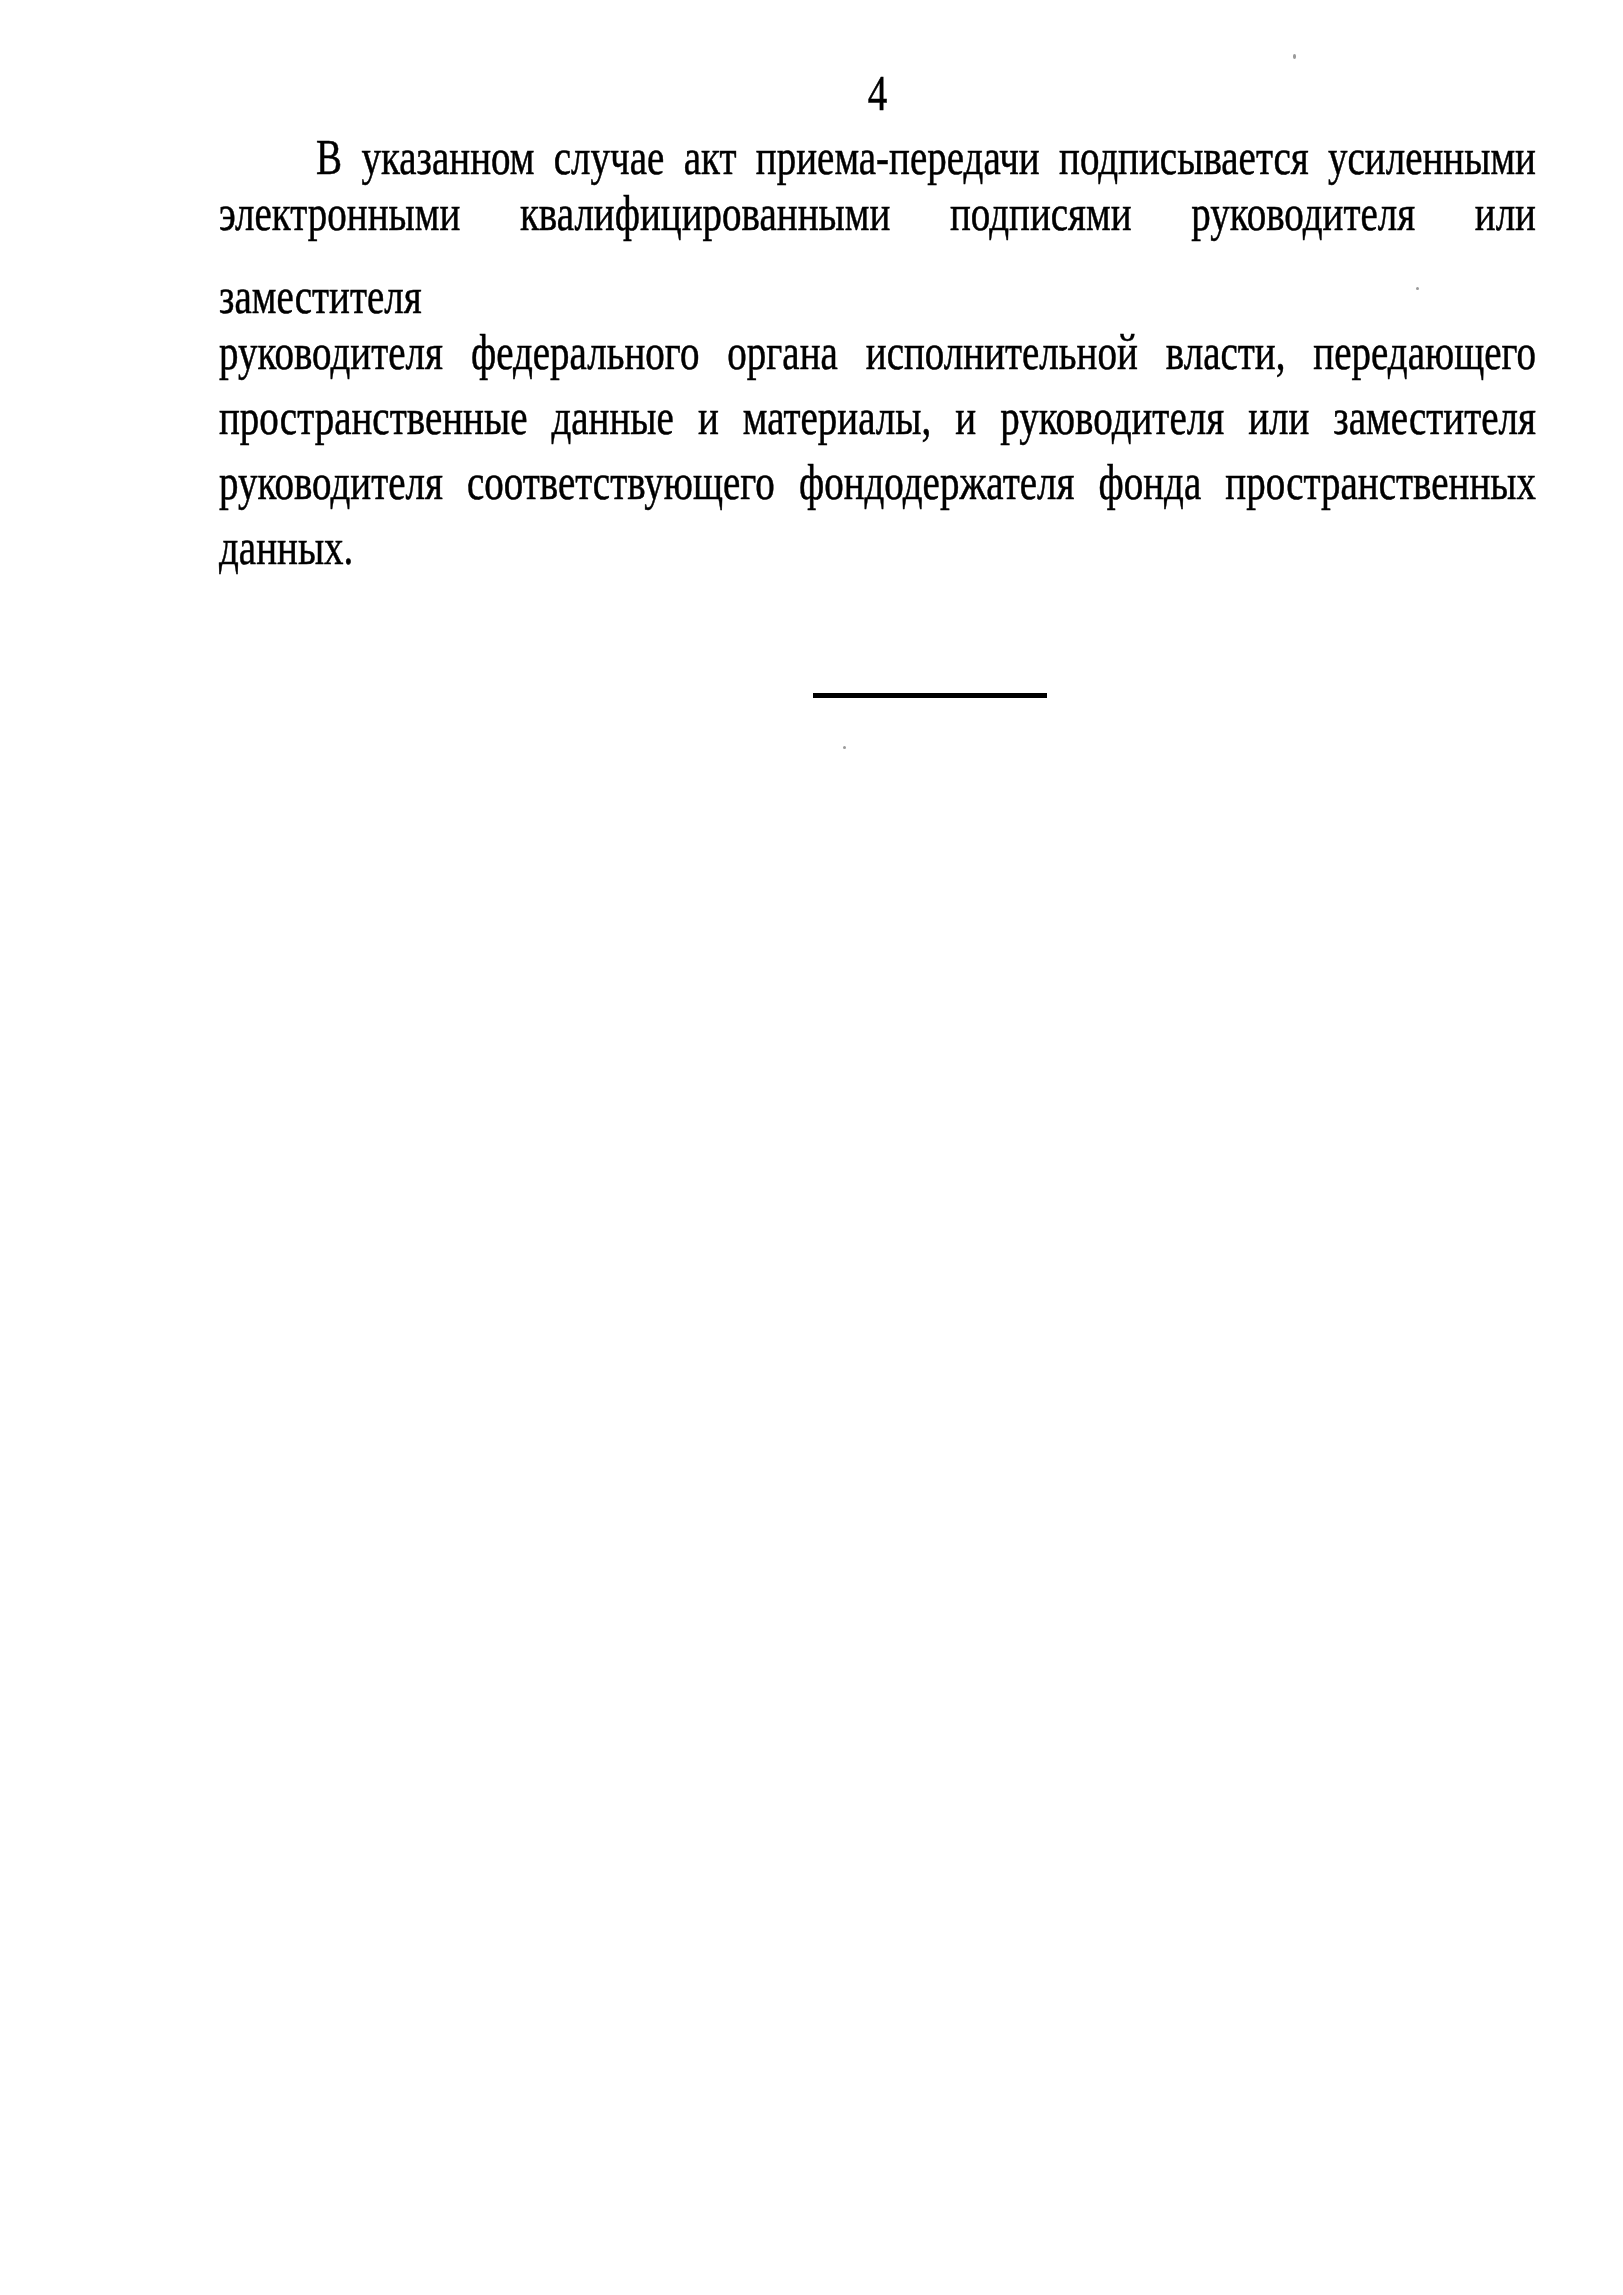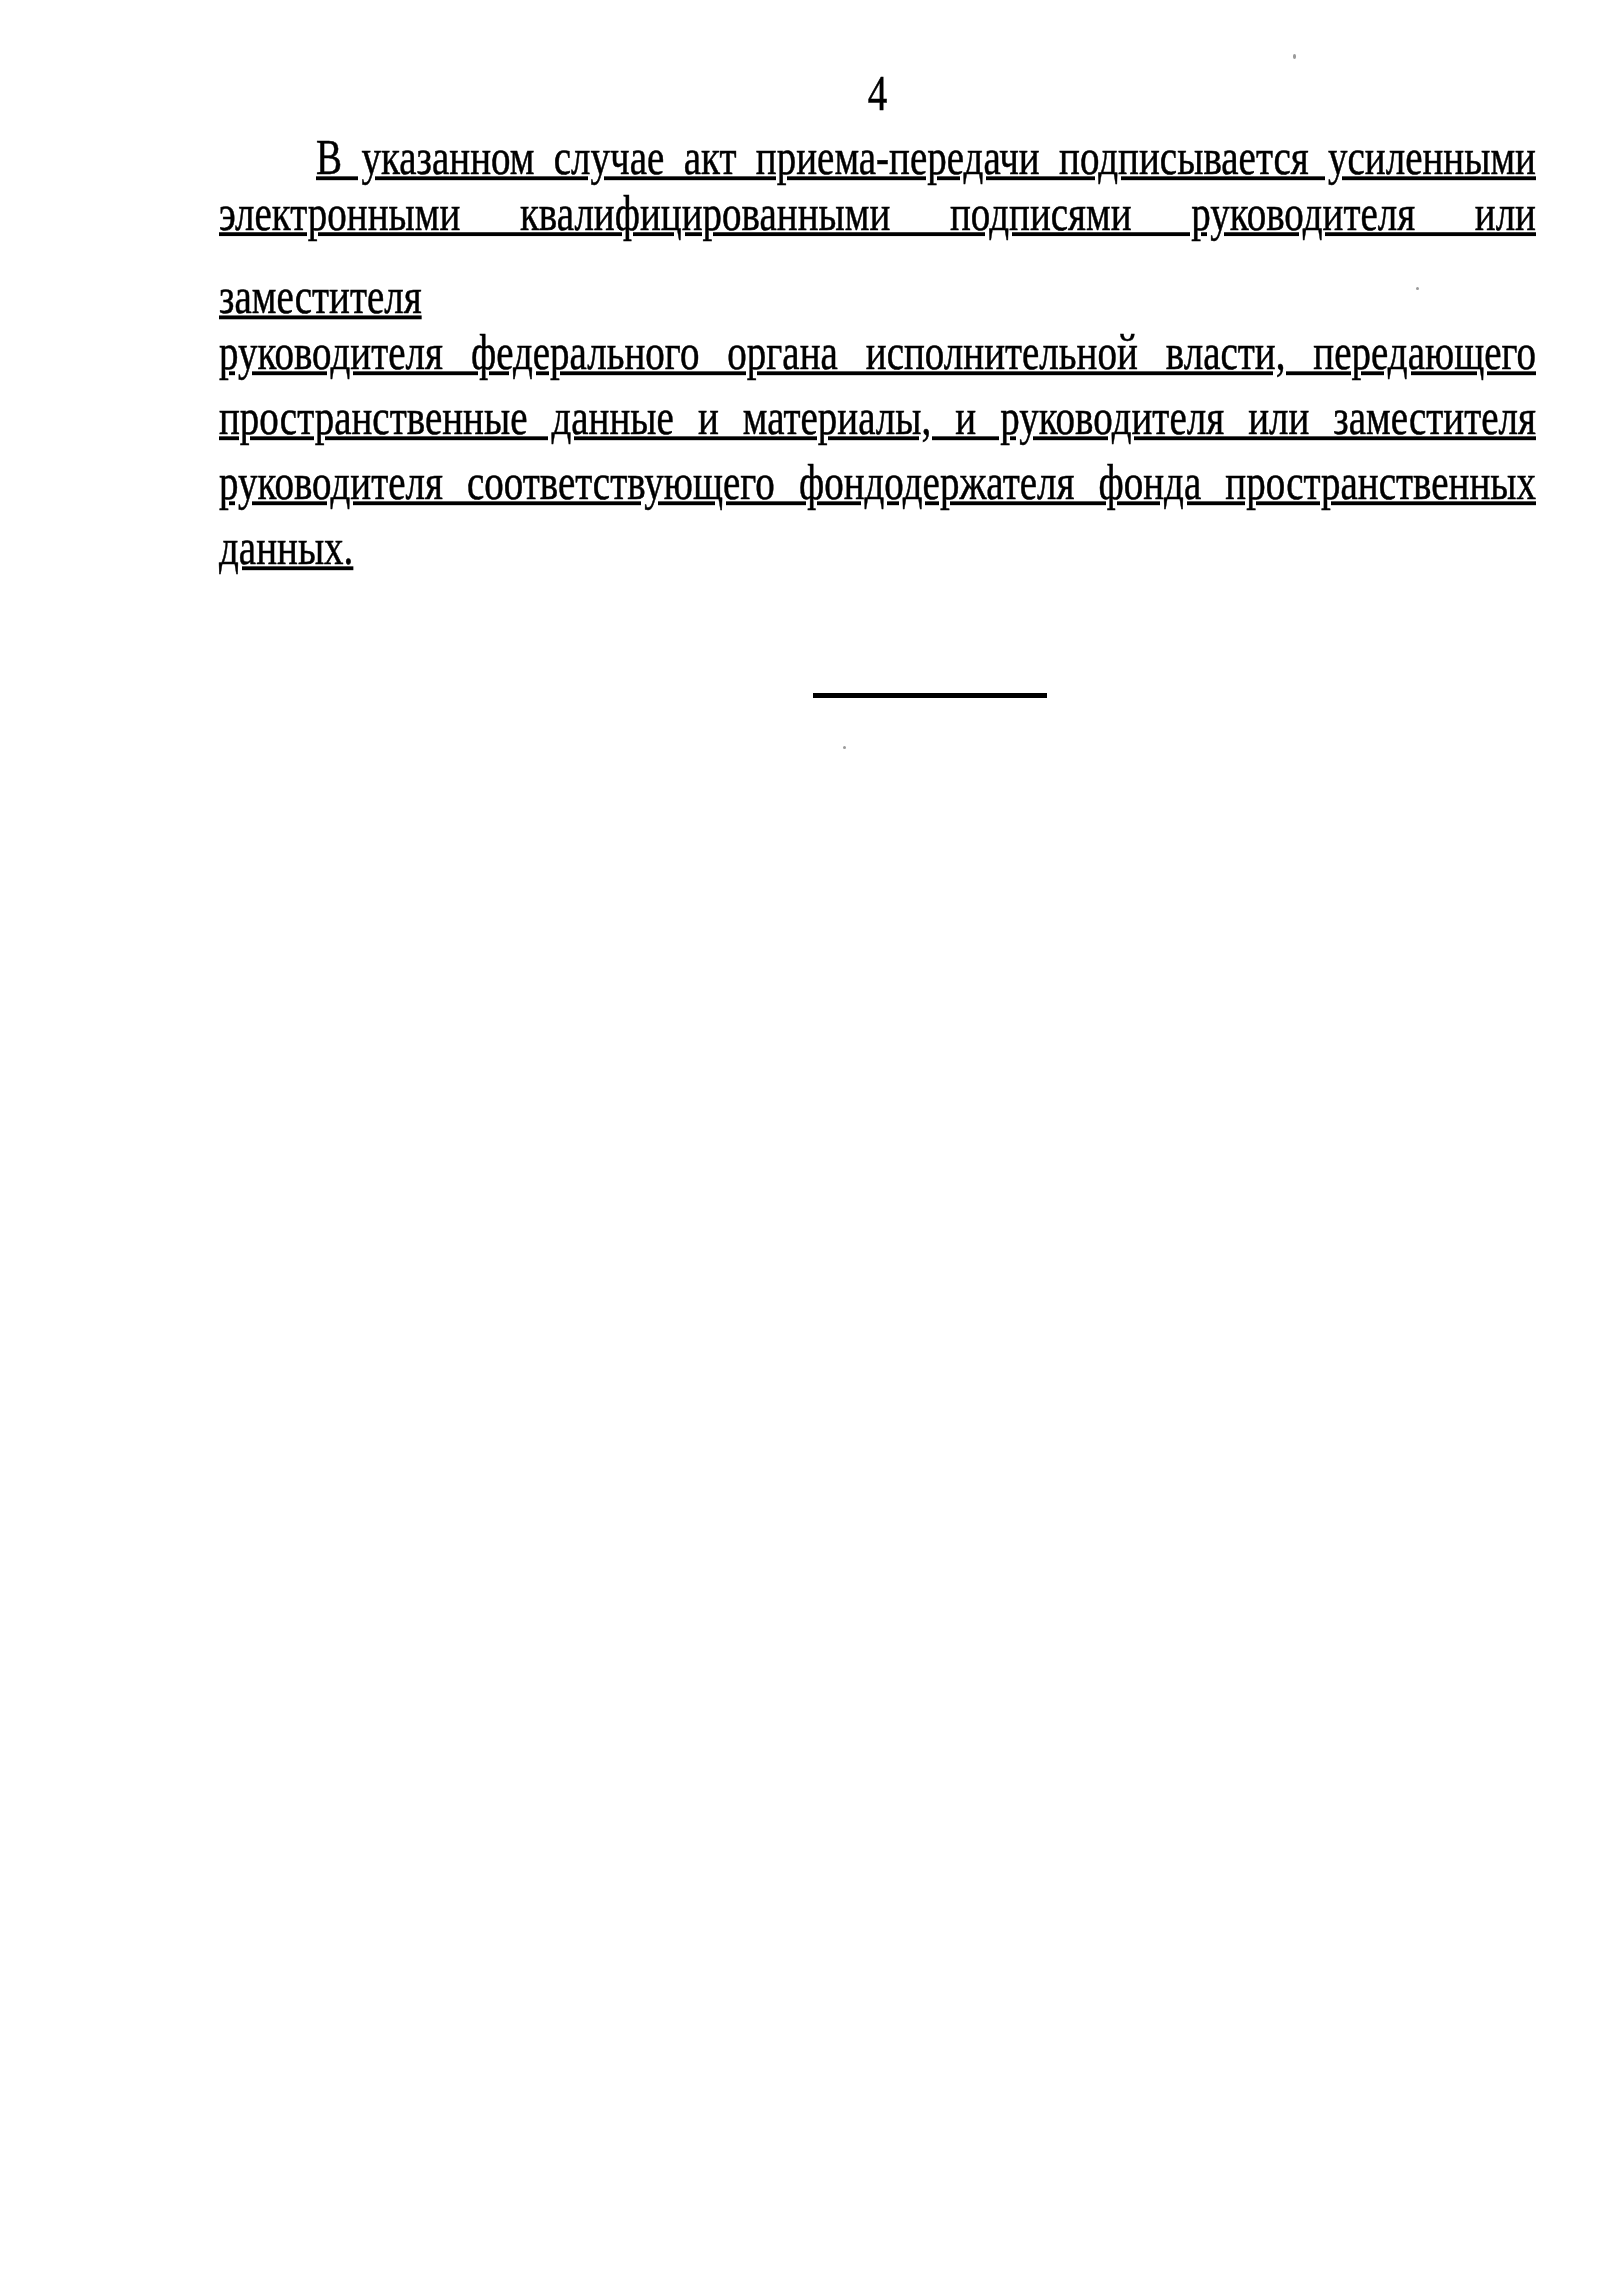--- a/index.html
+++ b/index.html
@@ -30,21 +30,20 @@
     transform: scaleY(1.28);
     -webkit-text-stroke: 0.4px currentColor;
   }
   .paragraph {
     position: absolute;
     left: 219px;
     top: 124px;
     width: 1317px;
     font-size: 39px;
     line-height: 65px;
-    text-decoration: underline;
   }
   .paragraph .line {
     text-align: justify;
     text-align-last: justify;
     transform: scaleY(1.28);
     -webkit-text-stroke: 0.4px currentColor;
     white-space: normal;
   }
   .paragraph .line.first {
     text-indent: 97px;

